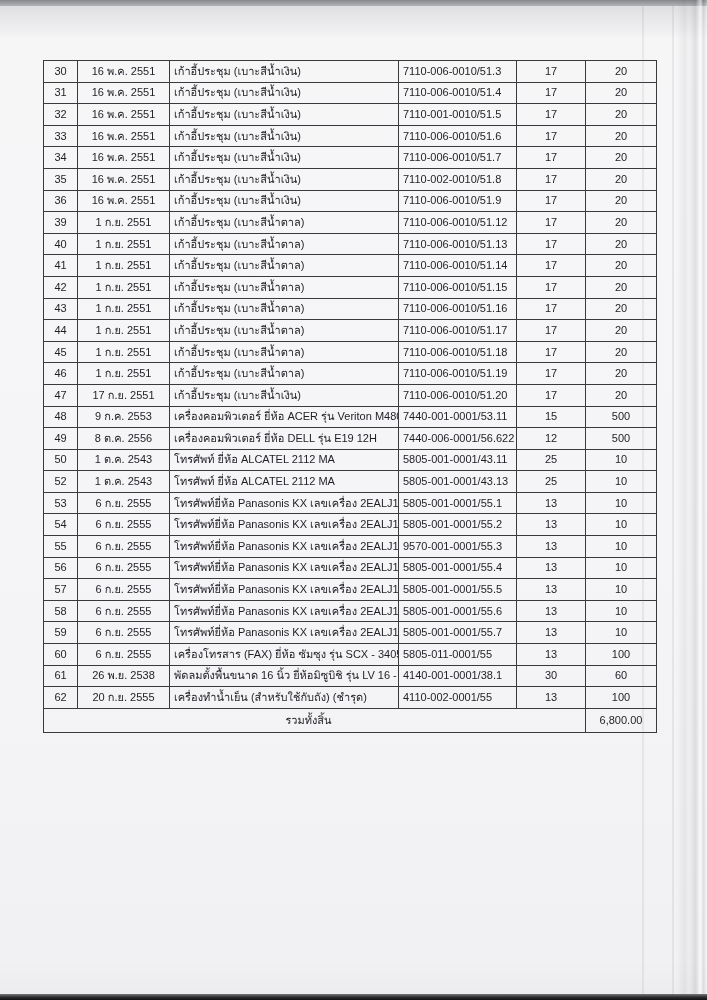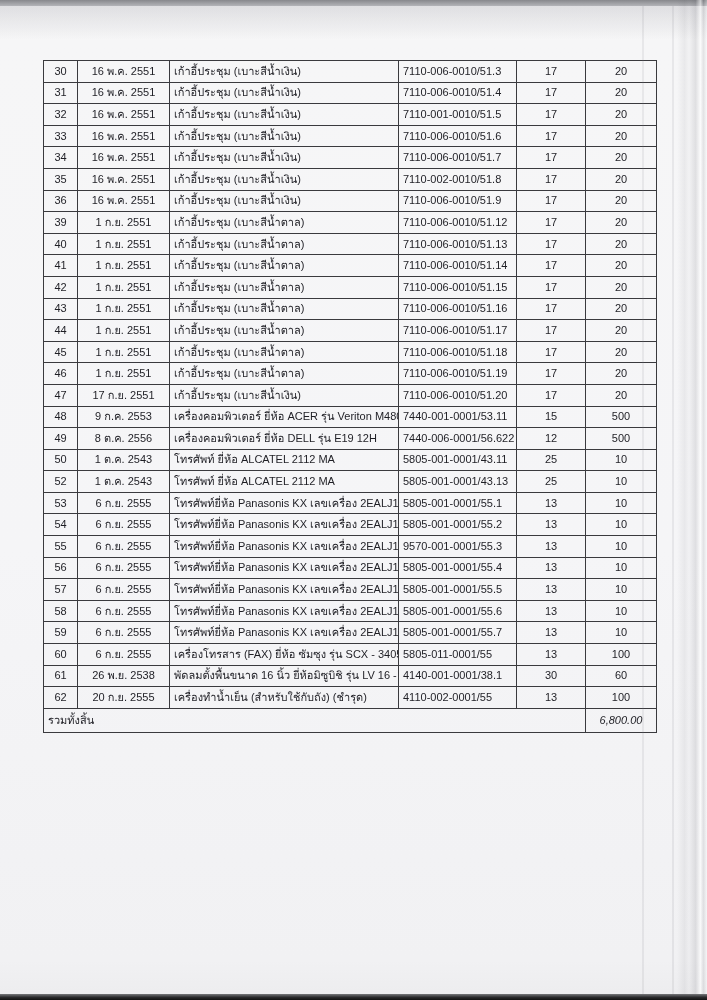--- a/index.html
+++ b/index.html
@@ -77,28 +77,27 @@
   }
   col.c-no    { width: 34px; }
   col.c-date  { width: 92px; }
   col.c-desc  { width: 229px; }
   col.c-code  { width: 118px; }
   col.c-qty   { width: 69px; }
   col.c-price { width: 71px; }
   td.no, td.qty, td.price, td.date { text-align: center; }
   td.desc, td.code { text-align: left; }
   tr.total-row td.total-label {
-    text-align: left;
+    text-align: center;
     padding-right: 16px;
     height: 23px;
   }
   tr.total-row td.total-value {
     text-align: center;
     height: 23px;
-    font-style: italic;
   }
 </style>
 </head>
 <body>
 
 <div class="page">
   <div class="scan-shade-top"></div>
 
   <table class="asset-table">
     <colgroup>

